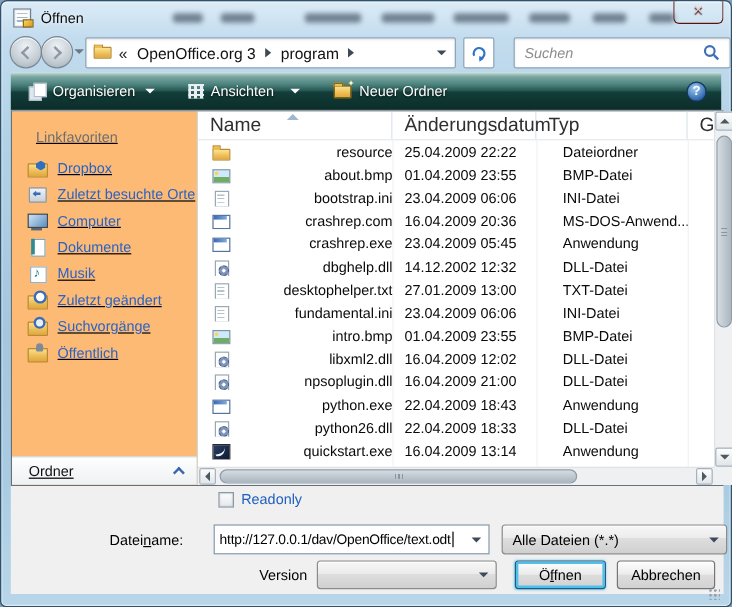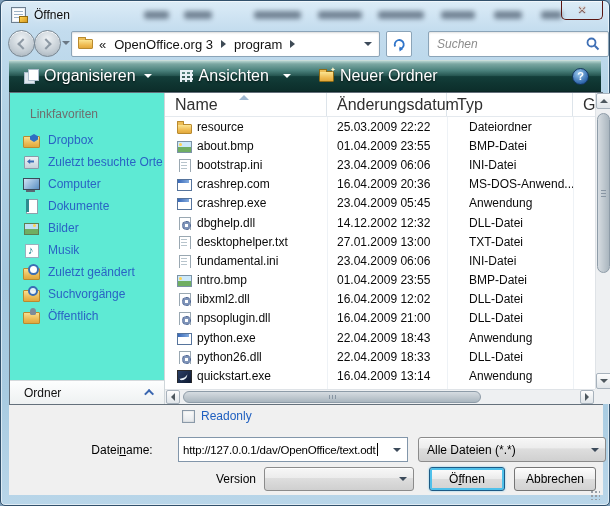--- a/index.html
+++ b/index.html
@@ -59,41 +59,41 @@
   .search-box input { flex:1; border:none; outline:none; background:transparent; font:italic 12px "Liberation Sans","DejaVu Sans",sans-serif;
     color:#555; padding:0 4px 0 8px; min-width:0; }
   .search-box input::placeholder { color:#8c8c8c; font-style:italic; }
 
   
   .toolbar { position:absolute; left:8px; right:8px; top:59px; height:32px;
     border-top:1px solid #c9ddd9; border-bottom:1px solid #0a2624;
     background:linear-gradient(180deg,#b3d2ce 0%,#7aa6a1 10%,#4a817c 32%,#265651 49%,#133e3a 52%,#0f3531 76%,#0c2e2b 100%);
     display:flex; align-items:center; color:#fff; }
   .tb-btn { display:flex; align-items:center; gap:6px; padding:0 9px; height:24px; border-radius:3px; cursor:default; }
-  .tb-btn .lbl { font-size:16px; text-shadow:0 1px 2px rgba(0,0,0,.7); }
+  .tb-btn .lbl { font-size:12px; text-shadow:0 1px 2px rgba(0,0,0,.7); }
   .tb-dd { width:0; height:0; border-left:4px solid transparent; border-right:4px solid transparent; border-top:4px solid #fff; margin-left:2px; }
   .tb-org-icon { width:14px; height:14px; position:relative; }
   .tb-org-icon::before { content:''; position:absolute; left:0; top:3px; width:9px; height:10px; background:#dfe7ee; border:1px solid #aebecd; }
   .tb-org-icon::after  { content:''; position:absolute; left:4px; top:0; width:9px; height:10px; background:#fff; border:1px solid #aebecd; }
   .tb-views-icon { width:13px; height:12px;
     background:repeating-linear-gradient(90deg,#e8f0f6 0 2px,transparent 2px 5px),
                repeating-linear-gradient(180deg,#e8f0f6 0 2px,rgba(255,255,255,.15) 2px 4px); }
   .tb-folder-icon { width:15px; height:11px; background:linear-gradient(180deg,#fbe491,#eeba50 65%,#e2a93c);
     border:1px solid #8d6a14; border-radius:1px; position:relative; }
   .tb-folder-icon::before { content:''; position:absolute; left:-1px; top:-3px; width:6px; height:2px;
     background:#edbd55; border:1px solid #8d6a14; border-bottom:none; }
   .tb-folder-icon::after { content:'✦'; position:absolute; right:-3px; top:-6px; color:#fff6c9; font-size:7px; }
   .help-button { margin-left:auto; margin-right:12px; width:17px; height:17px; border-radius:50%;
     background:radial-gradient(circle at 40% 30%,#9ecdf2,#2a62a8 75%); border:1px solid #14365e;
     color:#fff; font-weight:bold; font-size:11px; text-align:center; line-height:15px; }
 
   
   .content { position:absolute; left:8px; top:91px; width:594px; height:313px; border:1px solid #64707b;
     display:grid; grid-template-columns:155px 1fr; background:#fff; }
-  .sidebar { background:#5eead4; border-right:1px solid #cfd6da; display:grid; grid-template-rows:1fr 24px; overflow:hidden; }
+  .sidebar { background:#fdba74; border-right:1px solid #cfd6da; display:grid; grid-template-rows:1fr 24px; overflow:hidden;text-decoration:underline; }
   .side-scroll { padding-top:10px; overflow:hidden; }
   .side-header { color:#6e6e6e; padding:4px 0 8px 20px; font-size:12px; }
   .side-item { display:flex; align-items:center; gap:9px; height:22px; padding-left:13px; cursor:default; }
   .side-item .slabel { color:#2a63c4; font-size:12px; white-space:nowrap; }
   .side-footer { border-top:1px solid #d5dadd; background:linear-gradient(180deg,#fdfefe,#eef1f2);
     display:flex; align-items:center; padding:0 10px 0 14px; }
   .side-footer .flabel { font-size:12px; color:#111; }
   .chevron-up { margin-left:auto; width:7px; height:7px; border-left:2px solid #3a66b0; border-top:2px solid #3a66b0;
     transform:rotate(45deg) translateY(2px); }
 
@@ -133,21 +133,21 @@
   .list-area { display:grid; grid-template-columns:1fr 16px; grid-template-rows:24px 1fr 15px; background:#fff; }
   .list-header { grid-column:1; grid-row:1; display:flex; border-bottom:1px solid #e4e9ee; position:relative; }
   .hcell { display:flex; align-items:center; padding-left:10px; border-right:1px solid #dde4ea; color:#2f2f2f; font-size:16px; position:relative; }
   .c-name { width:162px; } .c-date { width:120px; } .c-type { width:126px; } .c-size { flex:1; border-right:none; }
   .sort { position:absolute; left:74px; top:2px; width:0; height:0;
     border-left:5px solid transparent; border-right:5px solid transparent; border-bottom:5px solid #9fb8d1; }
   .rows { grid-column:1; grid-row:2; position:relative; overflow:hidden; }
   .col-line { position:absolute; top:0; bottom:0; width:1px; background:#eef2f6; }
   .file-row { display:flex; align-items:center; height:19.2px; position:relative; cursor:default; }
   .cell { font-size:12px; color:#0a0a0a; white-space:nowrap; overflow:hidden; }
-  .cell-name { width:162px; display:flex; align-items:center; gap:6px; padding-left:12px; }
+  .cell-name { width:162px; display:flex; align-items:center; gap:6px; padding-left:12px;justify-content:space-between; }
   .cell-date { width:120px; padding-left:10px; }
   .cell-type { width:126px; padding-left:22px; }
 
   
   .ficon { width:14px; height:14px; flex:0 0 14px; position:relative; }
   .fi-folder::before { content:''; position:absolute; left:0; top:4px; width:13px; height:8px;
     background:linear-gradient(180deg,#fbe491,#eeba50 65%,#e2a93c); border:1px solid #b98a2f; border-radius:1px; }
   .fi-folder::after { content:''; position:absolute; left:0; top:1px; width:5px; height:3px;
     background:#edbd55; border:1px solid #b98a2f; border-bottom:none; border-radius:1px 1px 0 0; }
   .fi-image::before { content:''; position:absolute; left:0; top:2px; width:13px; height:10px;
@@ -308,24 +308,20 @@
             </div>
             <div class="side-item">
               <span class="sicon si-computer"></span>
               <span class="slabel">Computer</span>
             </div>
             <div class="side-item">
               <span class="sicon si-documents"></span>
               <span class="slabel">Dokumente</span>
             </div>
             <div class="side-item">
-              <span class="sicon si-pictures"></span>
-              <span class="slabel">Bilder</span>
-            </div>
-            <div class="side-item">
               <span class="sicon si-music"></span>
               <span class="slabel">Musik</span>
             </div>
             <div class="side-item">
               <span class="sicon si-recently-changed"></span>
               <span class="slabel">Zuletzt geändert</span>
             </div>
             <div class="side-item">
               <span class="sicon si-searches"></span>
               <span class="slabel">Suchvorgänge</span>
@@ -362,21 +358,21 @@
       <div class="rows" id="file-rows">
         <div class="col-line" style="left:162px"></div>
         <div class="col-line" style="left:282px"></div>
         <div class="col-line" style="left:408px"></div>
 
       <div class="file-row">
             <div class="cell cell-name">
               <span class="ficon fi-folder"></span>
               <span>resource</span>
             </div>
-            <div class="cell cell-date">25.03.2009 22:22</div>
+            <div class="cell cell-date">25.04.2009 22:22</div>
             <div class="cell cell-type">Dateiordner</div>
           </div>
           <div class="file-row">
             <div class="cell cell-name">
               <span class="ficon fi-image"></span>
               <span>about.bmp</span>
             </div>
             <div class="cell cell-date">01.04.2009 23:55</div>
             <div class="cell cell-type">BMP-Datei</div>
           </div>

